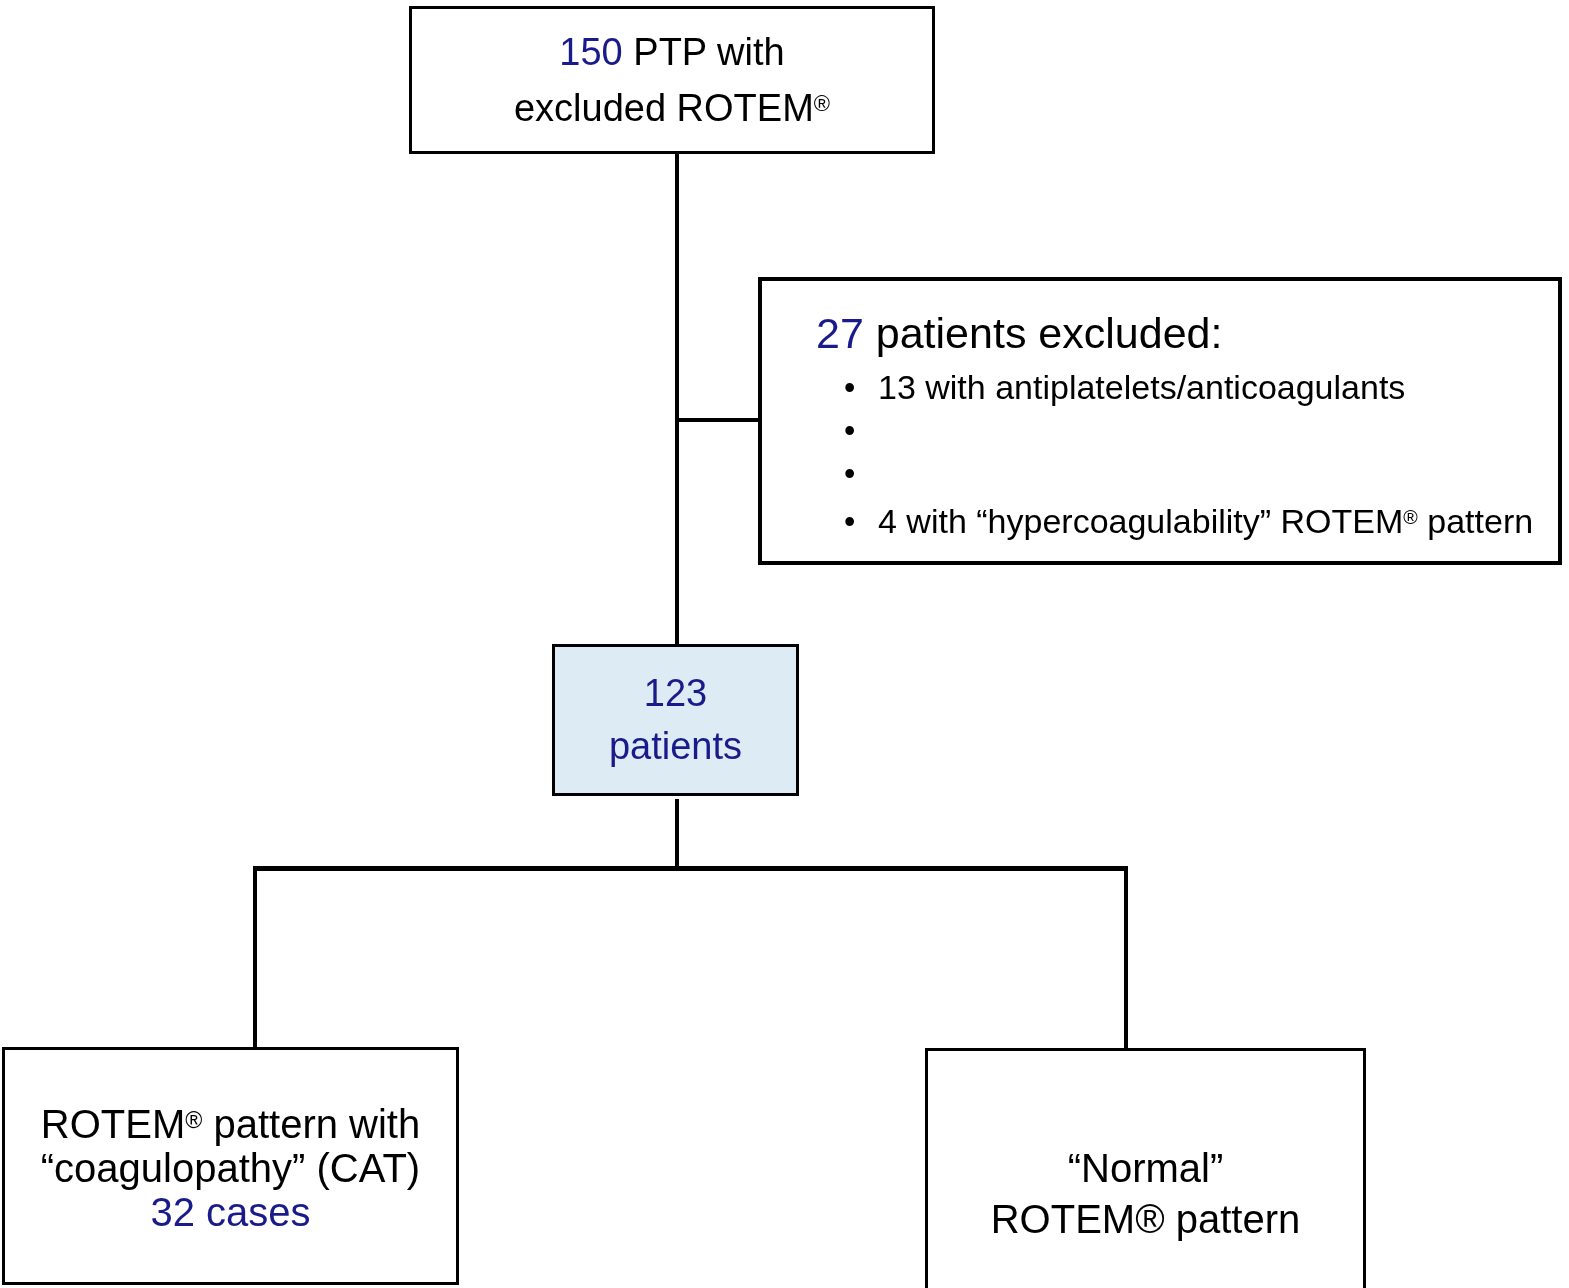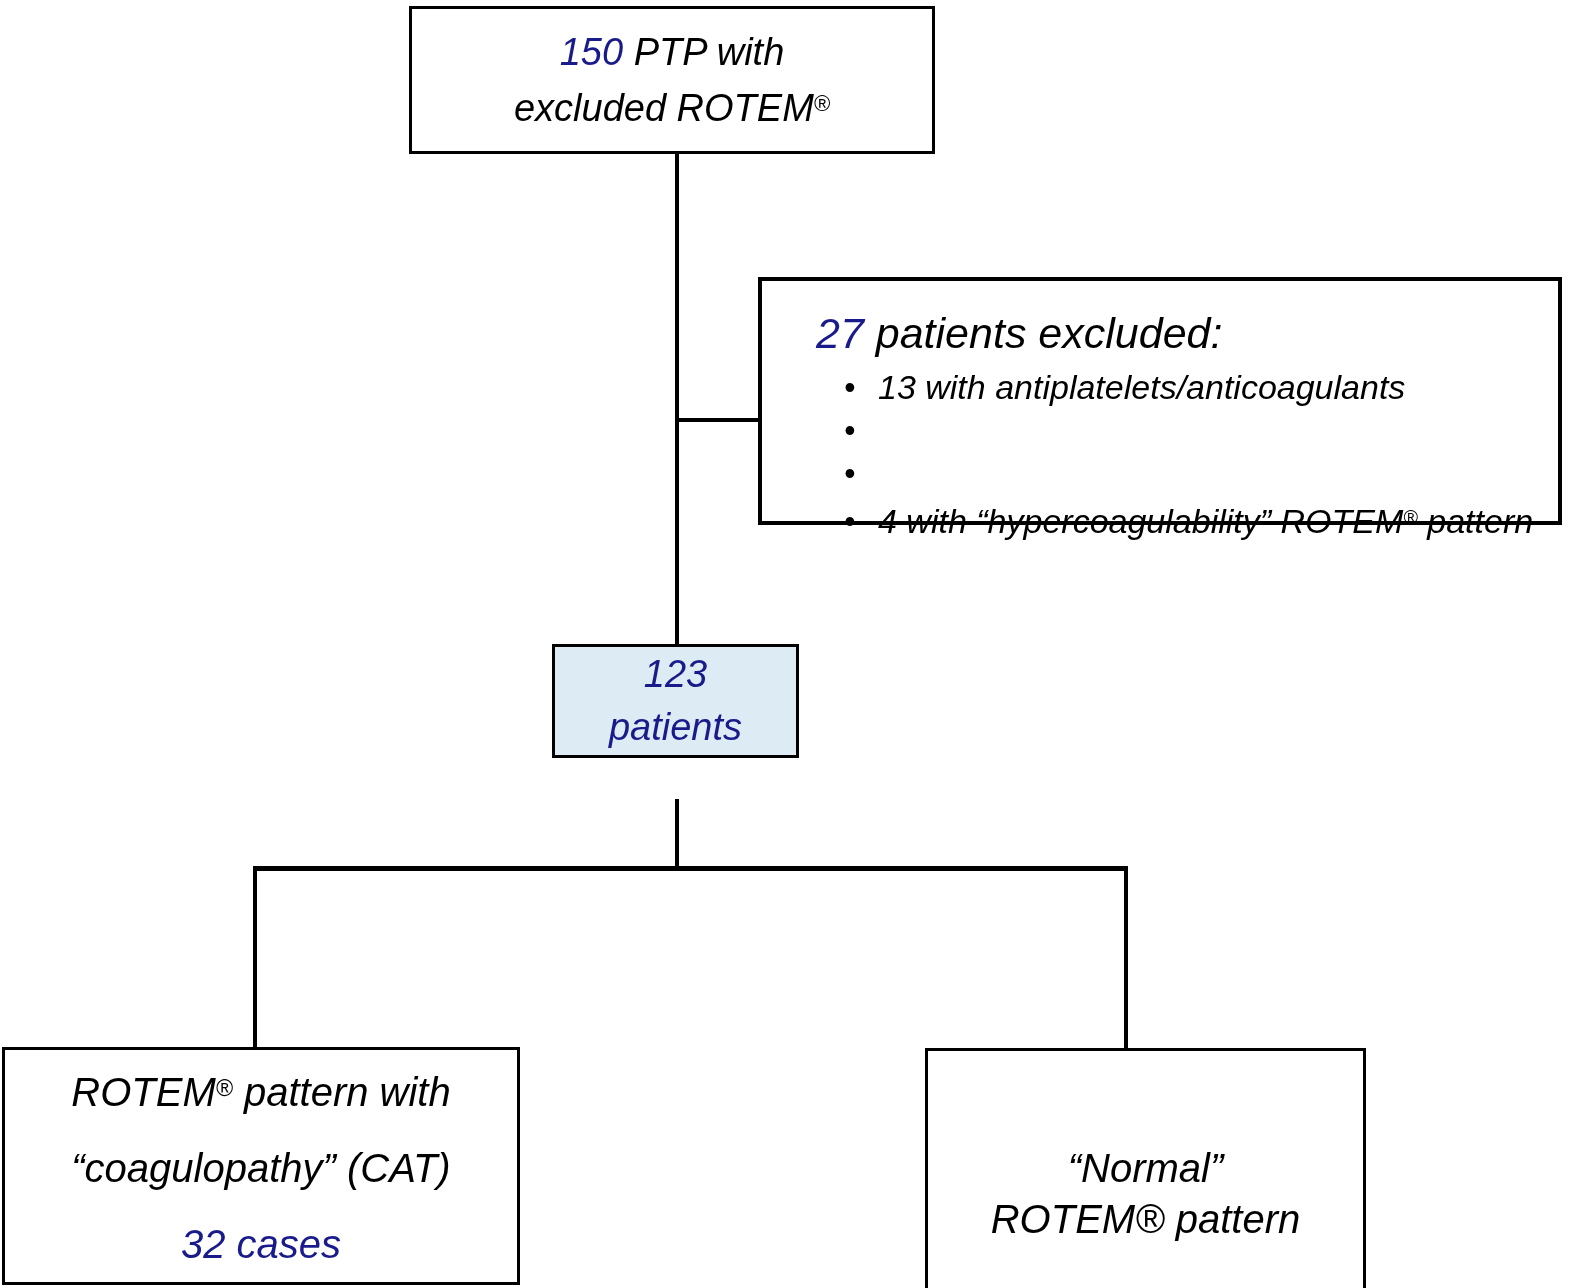--- a/index.html
+++ b/index.html
@@ -8,21 +8,20 @@
     background: #ffffff;
   }
   .canvas {
     position: relative;
     width: 1569px;
     height: 1288px;
     background: #ffffff;
     font-family: "Liberation Sans", sans-serif;
     color: var(--text-black, #000);
     overflow: hidden;
-    font-style: italic;
   }
   .line {
     position: absolute;
     background: var(--line-black, #000);
   }
   .box {
     position: absolute;
     box-sizing: border-box;
     background: var(--box-bg, #fff);
     border: 3px solid var(--line-black, #000);
@@ -40,21 +39,21 @@
     vertical-align: 0.45em;
     letter-spacing: 0;
   }
   
   .box-initial {
     left: 409px; top: 6px; width: 526px; height: 148px;
     font-size: 38px; line-height: 51px;
   }
   
   .box-excluded {
-    left: 758px; top: 277px; width: 804px; height: 248px;
+    left: 758px; top: 277px; width: 804px; height: 288px;
     border-width: 4px;
     padding: 24px 10px 8px 0;
   }
   .excl-heading {
     margin-left: 54px;
     font-size: 43px;
     line-height: 56px;
   }
   .bullets { margin-top: 5px; }
   .bullet {
@@ -64,28 +63,28 @@
     font-size: 34px;
     line-height: 43px;
   }
   .dot {
     flex: 0 0 auto;
     width: 34px;
     font-size: 0.95em;
   }
   
   .box-included {
-    left: 552px; top: 644px; width: 247px; height: 114px;
+    left: 552px; top: 644px; width: 247px; height: 152px;
     background: var(--highlight-fill, #dcebf4);
     font-size: 38px; line-height: 53px;
   }
   
   .box-cat {
-    left: 2px; top: 1047px; width: 518px; height: 238px;
-    font-size: 40px; line-height: 76px;
+    left: 2px; top: 1047px; width: 457px; height: 238px;
+    font-size: 40px; line-height: 44px;
   }
   .box-normal {
     left: 925px; top: 1048px; width: 441px; height: 292px;
     font-size: 40px; line-height: 51px;
   }
 </style>
 </head>
 <body>
 
 <div class="canvas">

